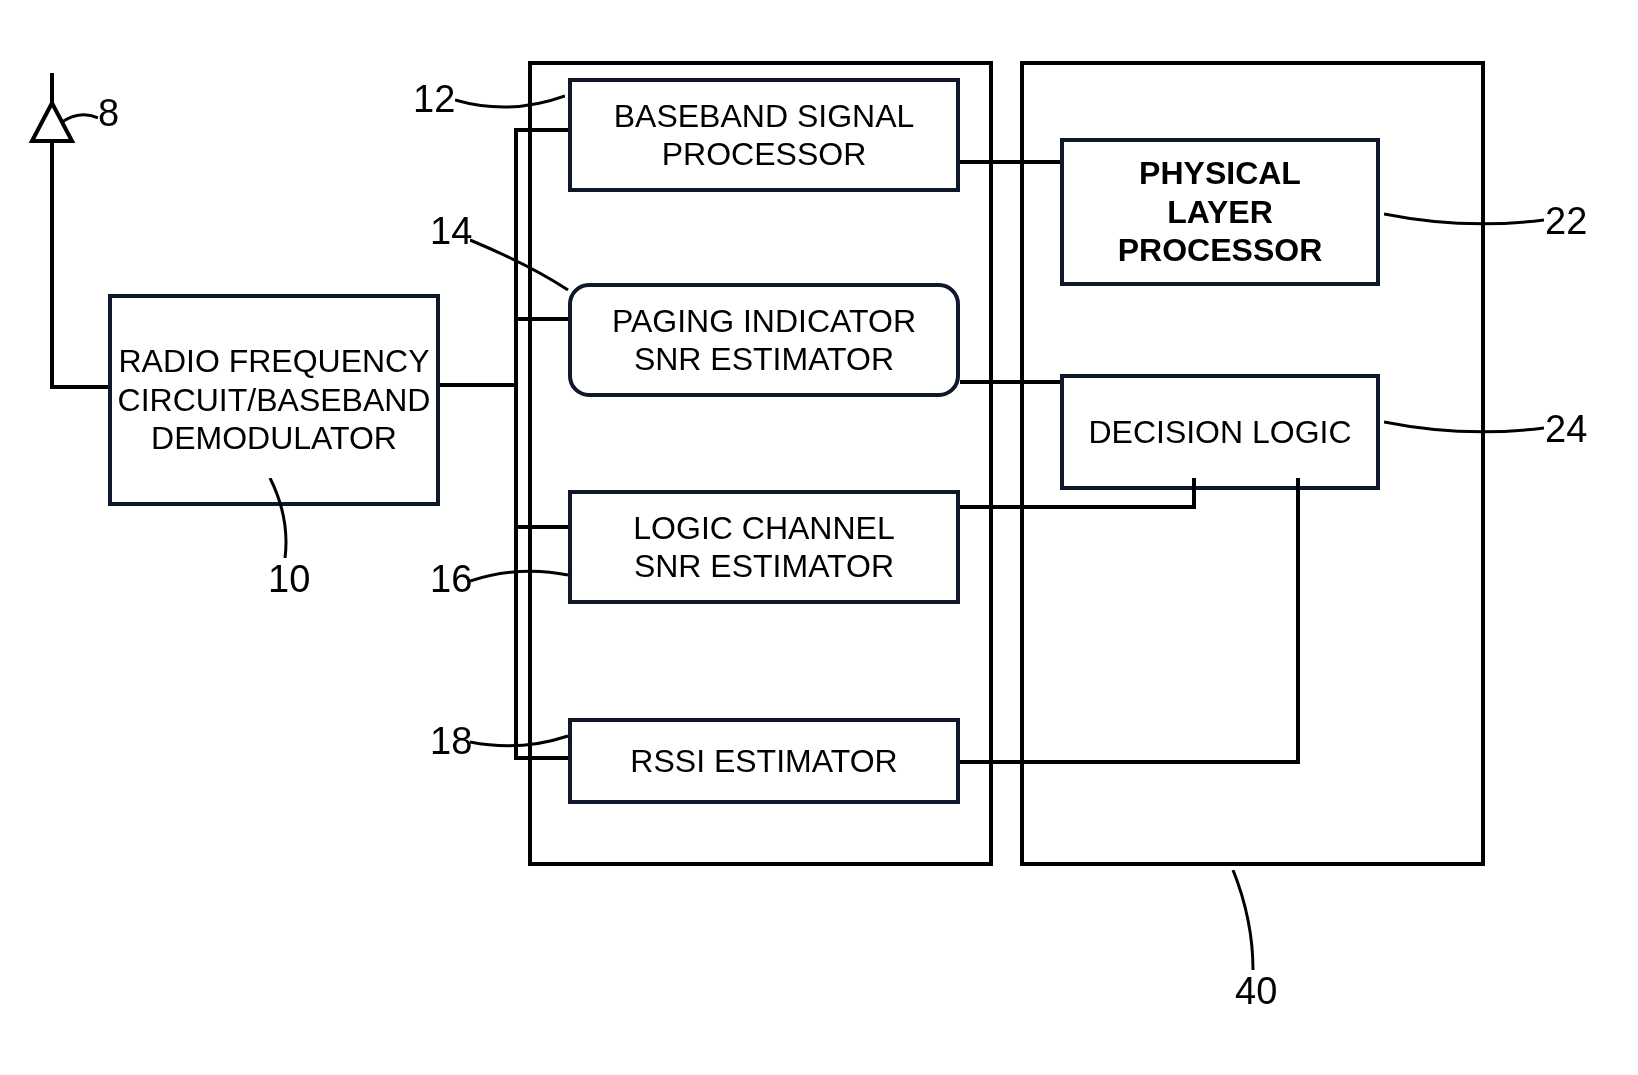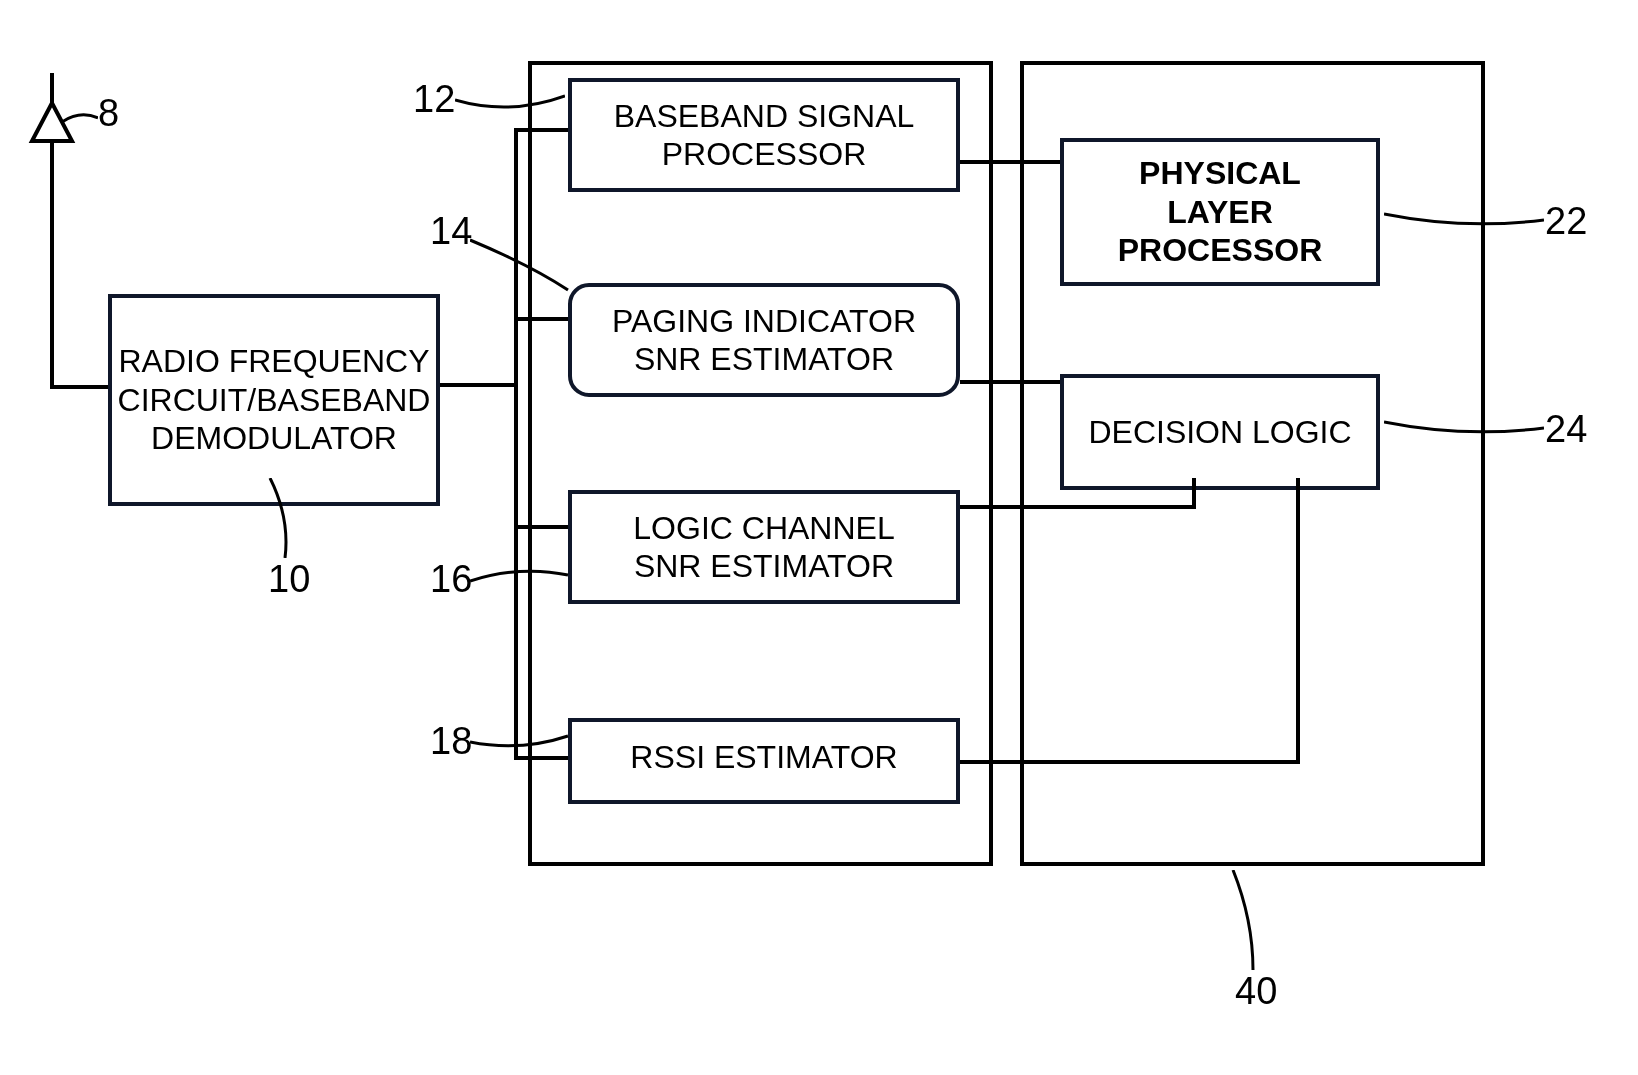--- a/index.html
+++ b/index.html
@@ -68,21 +68,21 @@
 </div>
 
 <div class="block" style="left:568px; top:283px; width:392px; height:114px;border-radius:21px;">
   <span>PAGING INDICATOR SNR ESTIMATOR</span>
 </div>
 
 <div class="block" style="left:568px; top:490px; width:392px; height:114px;">
   <span>LOGIC CHANNEL SNR ESTIMATOR</span>
 </div>
 
-<div class="block" style="left:568px; top:718px; width:392px; height:86px;align-items:flex-end;">
+<div class="block" style="left:568px; top:718px; width:392px; height:86px;">
   <span>RSSI ESTIMATOR</span>
 </div>
 
 <div class="container-block" style="left:528px; top:61px; width:465px; height:805px; z-index:-1;"></div>
 
 <div class="container-block" style="left:1020px; top:61px; width:465px; height:805px; z-index:-1;"></div>
 
 <div class="block" style="left:1060px; top:138px; width:320px; height:148px;font-weight:bold;">
   <span>PHYSICAL LAYER PROCESSOR</span>
 </div>

